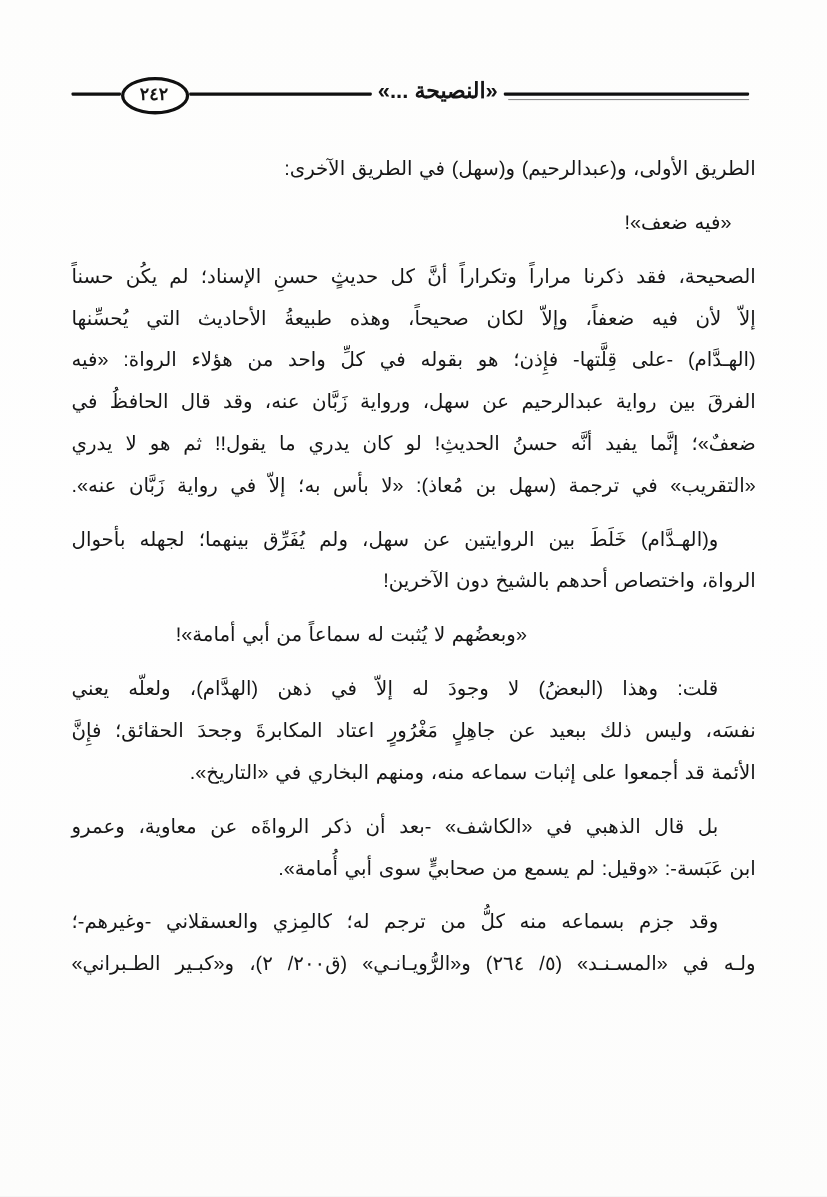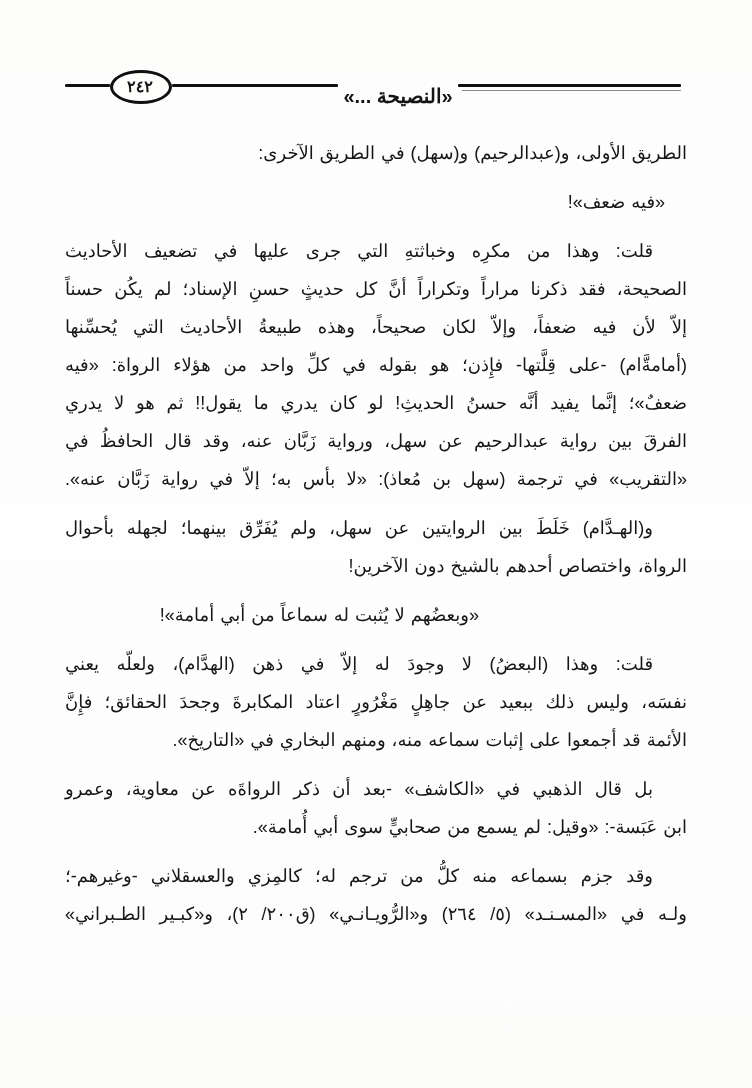--- a/index.html
+++ b/index.html
@@ -25,21 +25,21 @@
     position:absolute;left:110px;top:70px;width:62px;height:34px;
     border:3px solid #101010;border-radius:50%;
     display:flex;align-items:center;justify-content:center;
     background:#fefefd;box-sizing:border-box;
   }
   .page-badge span{
     font-weight:bold;font-size:16px;letter-spacing:3px;
     transform:translate(-1px,-1px);
   }
   .header-title{
-    position:absolute;left:340px;top:80px;width:116px;
+    position:absolute;left:340px;top:67px;width:116px;
     text-align:center;font-weight:bold;font-size:20px;line-height:32px;
     white-space:nowrap;
   }
   
   .content{
     padding:6px 65px 0 65px;
     direction:rtl;
   }
   .block{margin:0 0 11px 0;}
   .block:last-child{margin-bottom:0;}
@@ -73,26 +73,25 @@
   </div>
 
   <div class="content">
       <div class="block">
         <div class="tline a-r i-none">الطريق الأولى، و(عبدالرحيم) و(سهل) في الطريق الآخرى:</div>
       </div>
       <div class="block">
         <div class="tline a-r i-small">«فيه ضعف»!</div>
       </div>
       <div class="block">
-        <div class="tline a-j i-para">قلت: وهذا من مكرِه وخباثتهِ التي جرى عليها في تضعيف الأحاديث</div>
         <div class="tline a-j i-none">الصحيحة، فقد ذكرنا مراراً وتكراراً أنَّ كل حديثٍ حسنِ الإسناد؛ لم يكُن حسناً</div>
         <div class="tline a-j i-none">إلاّ لأن فيه ضعفاً، وإلاّ لكان صحيحاً، وهذه طبيعةُ الأحاديث التي يُحسِّنها</div>
-        <div class="tline a-j i-none">(أمامةَّام) -على قِلَّتها- فإِذن؛ هو بقوله في كلِّ واحد من هؤلاء الرواة: «فيه</div>
+        <div class="tline a-j i-none">(الهـدَّام) -على قِلَّتها- فإِذن؛ هو بقوله في كلِّ واحد من هؤلاء الرواة: «فيه</div>
+        <div class="tline a-j i-none">الفرقَ بين رواية عبدالرحيم عن سهل، ورواية زَبَّان عنه، وقد قال الحافظُ في</div>
         <div class="tline a-j i-none">ضعفٌ»؛ إنَّما يفيد أنَّه حسنُ الحديثِ! لو كان يدري ما يقول!! ثم هو لا يدري</div>
-        <div class="tline a-j i-none">الفرقَ بين رواية عبدالرحيم عن سهل، ورواية زَبَّان عنه، وقد قال الحافظُ في</div>
         <div class="tline a-j i-none">«التقريب» في ترجمة (سهل بن مُعاذ): «لا بأس به؛ إلاّ في رواية زَبَّان عنه».</div>
       </div>
       <div class="block">
         <div class="tline a-j i-para">و(الهـدَّام) خَلَطَ بين الروايتين عن سهل، ولم يُفَرِّق بينهما؛ لجهله بأحوال</div>
         <div class="tline a-r i-none">الرواة، واختصاص أحدهم بالشيخ دون الآخرين!</div>
       </div>
       <div class="block">
         <div class="tline a-r i-quote">«وبعضُهم لا يُثبت له سماعاً من أبي أمامة»!</div>
       </div>
       <div class="block">

